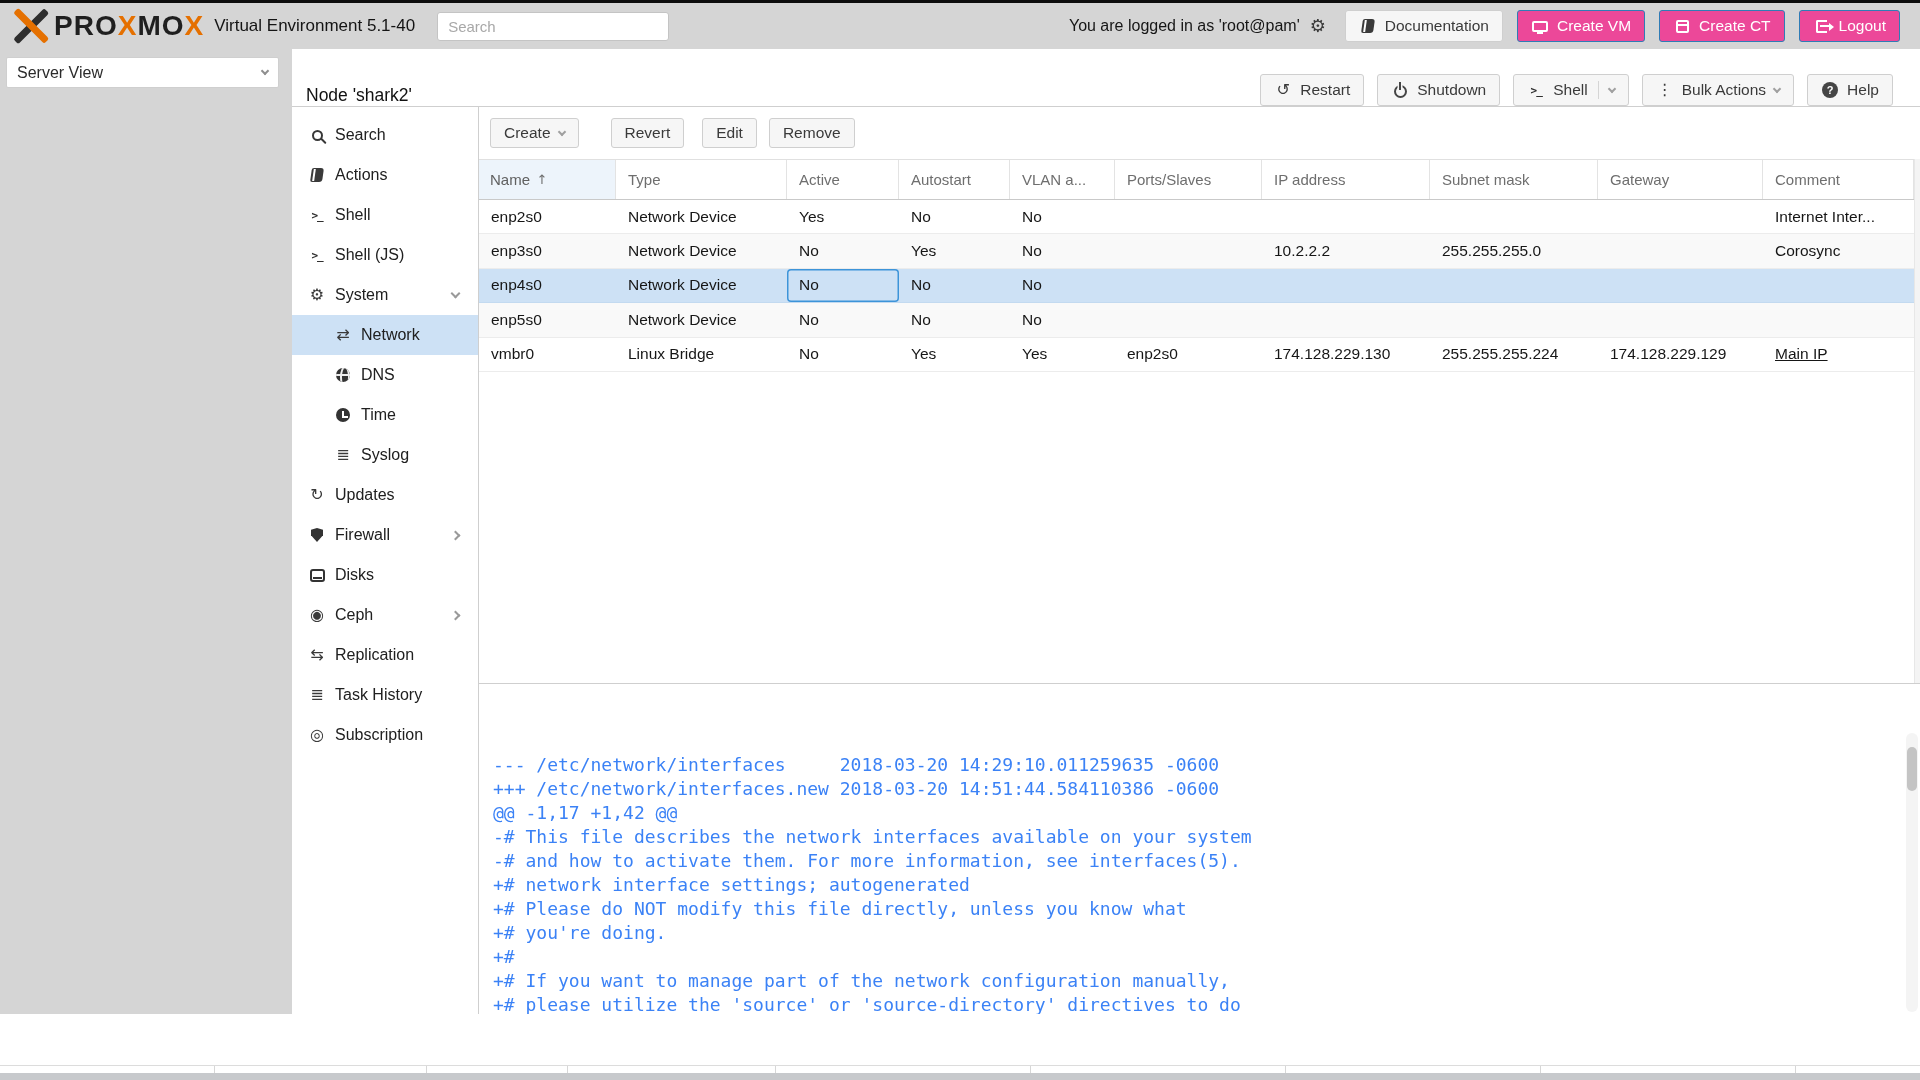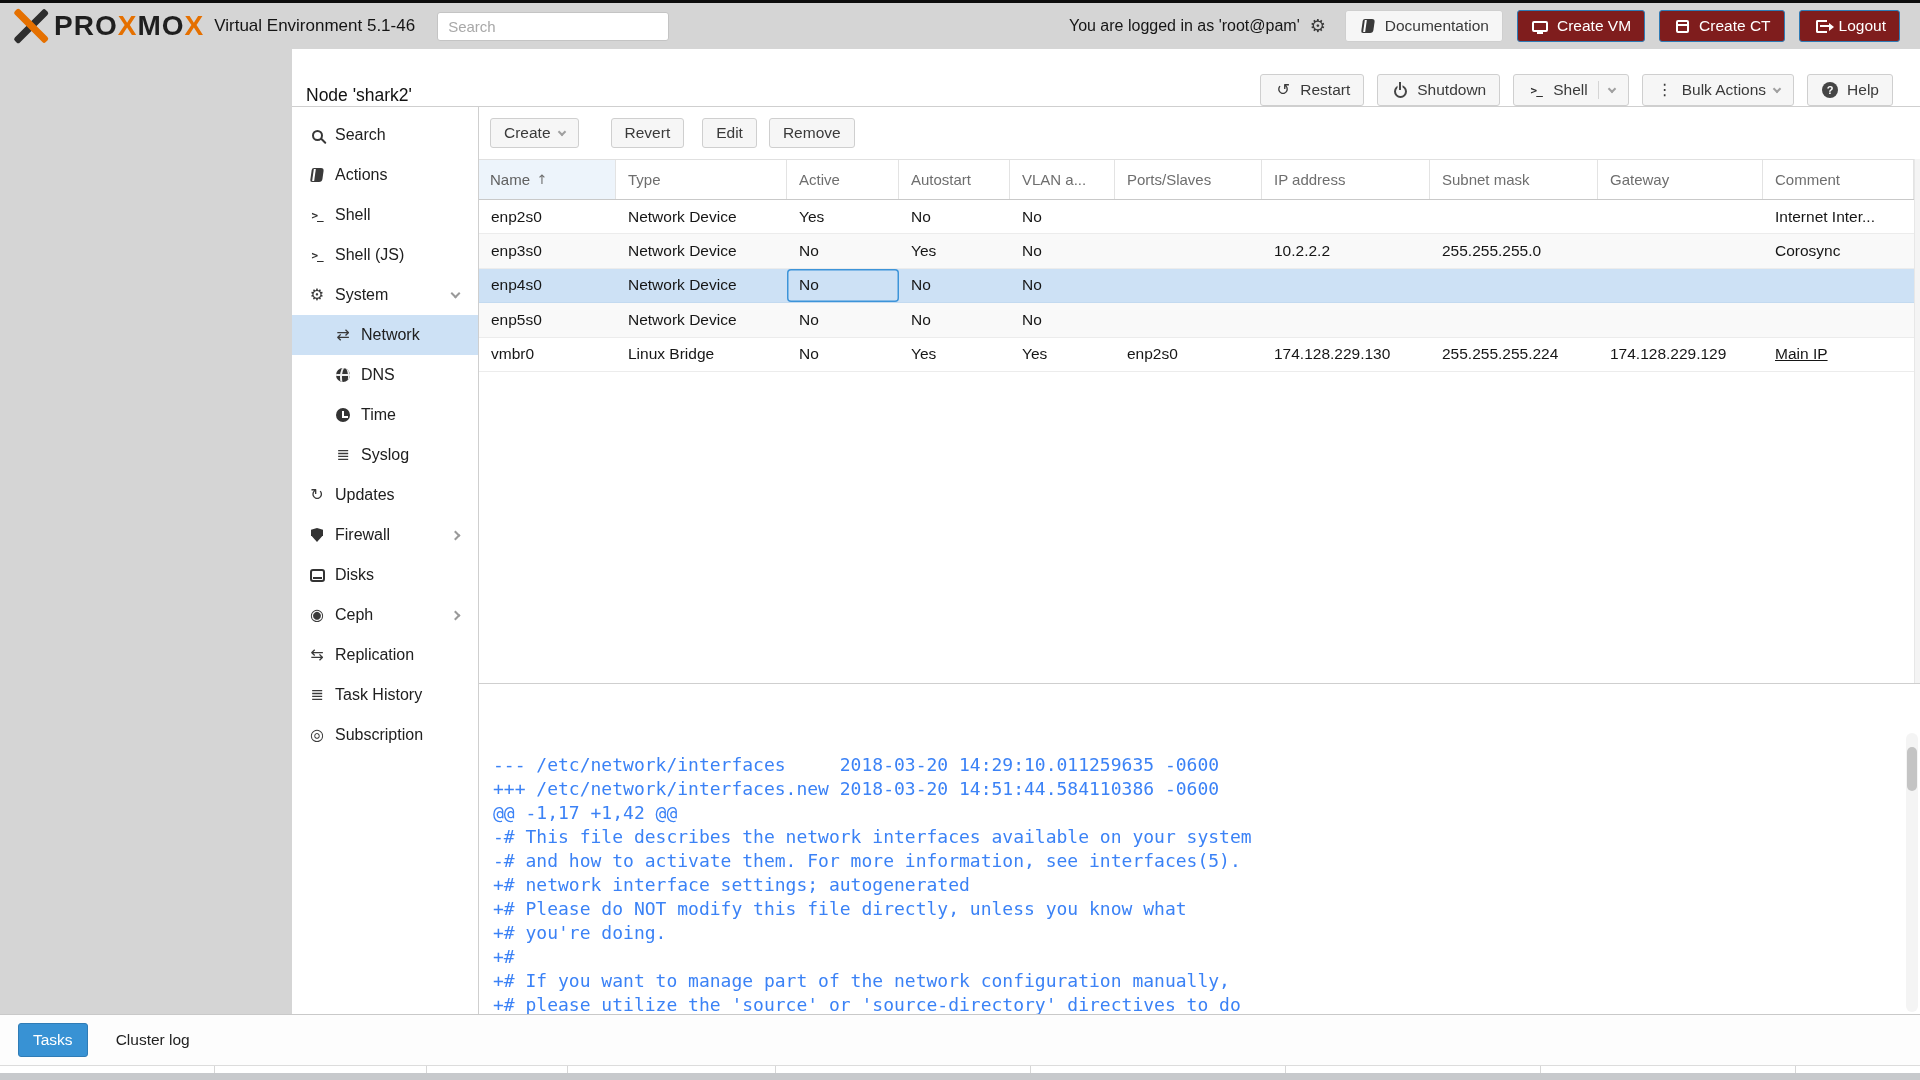--- a/index.html
+++ b/index.html
@@ -18,21 +18,21 @@
   .search { margin-left:22px; width:232px; height:29px; border:1px solid #c4c4c4; border-radius:3px;
     padding:0 10px; font-size:15px; color:#333; background:#fff; outline:none;
     font-family:"Liberation Sans", sans-serif; }
   .search::placeholder { color:#a8a8a8; }
   .tspacer { flex:1; }
   .login { font-size:16px; color:#161616; white-space:nowrap; }
   .gear-wrap { margin:0 18px 0 9px; cursor:pointer; }
   .btn { display:inline-flex; align-items:center; gap:8px; height:32px; padding:0 13px;
     background:#f6f6f6; border:1px solid #cfcfcf; border-radius:3px; font-size:15.5px; color:#3a3a3a;
     font-family:"Liberation Sans", sans-serif; cursor:pointer; white-space:nowrap; }
-  .btn.blue { background:#7f1d1d; border-color:#2f7cb6; color:#fff;text-align:right; }
+  .btn.blue { background:#ec4899; border-color:#2f7cb6; color:#fff;text-align:right; }
   .topbar .btn { margin-right:14px; }
   .topbar .btn:last-child { margin-right:20px; }
 
   
   .ic { display:inline-flex; align-items:center; justify-content:center; min-width:18px; }
   .gl { font-family:"DejaVu Sans", sans-serif; font-style:normal; font-size:16px; color:#3a3a3a; line-height:1; }
   .blue .gl, .blue .cs { color:#fff; }
   .cs { position:relative; display:inline-block; font-style:normal; }
   .cs-search { width:11px; height:11px; border:2px solid #383838; border-radius:50%; }
   .cs-search::after { content:""; position:absolute; width:7px; height:2px; background:#383838;
@@ -152,21 +152,21 @@
 <div class="stage">
 
   <div class="topbar">
     <div class="logo">
       <svg width="38" height="38" viewBox="0 0 40 40">
         <rect x="16.5" y="-3" width="7.5" height="46" rx="2.5" fill="#2e2e2e" transform="rotate(45 20 20)"></rect>
         <rect x="16.5" y="-3" width="7.5" height="46" rx="2.5" fill="#e57000" transform="rotate(-45 20 20)"></rect>
       </svg>
       <span class="logo-text" id="logo-text"><span>P</span><span>R</span><span>O</span><span class="x">X</span><span>M</span><span>O</span><span class="x">X</span></span>
     </div>
-    <span class="subtitle">Virtual Environment 5.1-46</span>
+    <span class="subtitle">Virtual Environment 5.1-40</span>
     <input class="search" type="text" placeholder="Search" style="">
     <div class="tspacer"></div>
     <span class="login">You are logged in as 'root@pam'</span>
     <span class="gear-wrap ic">
         <i class="gl" style="font-size:18px">⚙</i>
       </span>
     <button class="btn">
       <span class="ic">
           <i class="cs cs-book"></i>
         </span>
@@ -186,20 +186,24 @@
     </button>
     <button class="btn blue">
       <span class="ic">
           <i class="cs cs-logout"></i>
         </span>
       <span>Logout</span>
     </button>
   </div>
 
   <div class="sidebar">
+    <div class="viewsel">
+      <span>Server View</span>
+      <i class="chv d"></i>
+    </div>
   </div>
 
   <div class="content">
     <div class="node-header">
       <span class="node-title">Node 'shark2'</span>
       <div class="node-actions">
         <button class="btn">
           <span class="ic">
               <i class="gl">↺</i>
             </span>
@@ -473,26 +477,20 @@
 +#
 +# If you want to manage part of the network configuration manually,
 +# please utilize the 'source' or 'source-directory' directives to do</pre>
         <div class="vscroll">
           <div class="vthumb"></div>
         </div>
       </div>
     </div>
   </div>
 
-  <div class="statusbar">
-    <button class="tasks-btn">
-      <span>Tasks</span>
-    </button>
-    <span class="clusterlog">Cluster log</span>
-  </div>
   <div class="fsliver" id="sliver">
       <div class="fdiv" style="left: 214px;"></div>
       <div class="fdiv" style="left: 426px;"></div>
       <div class="fdiv" style="left: 567px;"></div>
       <div class="fdiv" style="left: 775px;"></div>
       <div class="fdiv" style="left: 1030px;"></div>
       <div class="fdiv" style="left: 1285px;"></div>
       <div class="fdiv" style="left: 1540px;"></div>
       <div class="fdiv" style="left: 1795px;"></div>
     </div>

